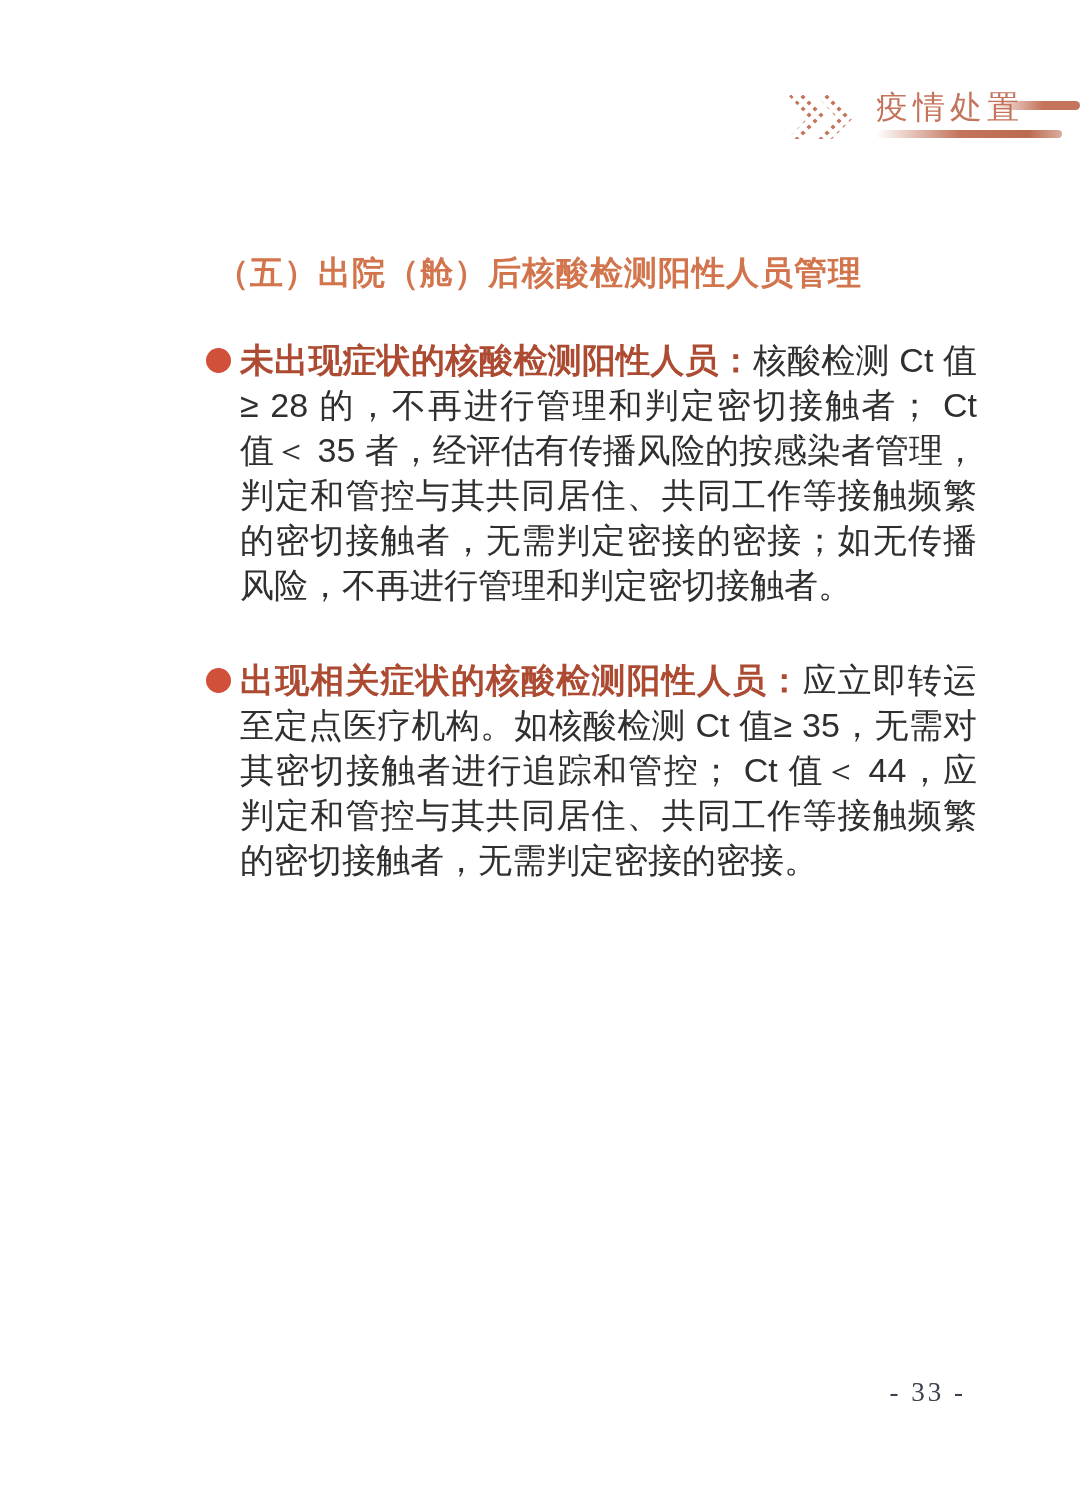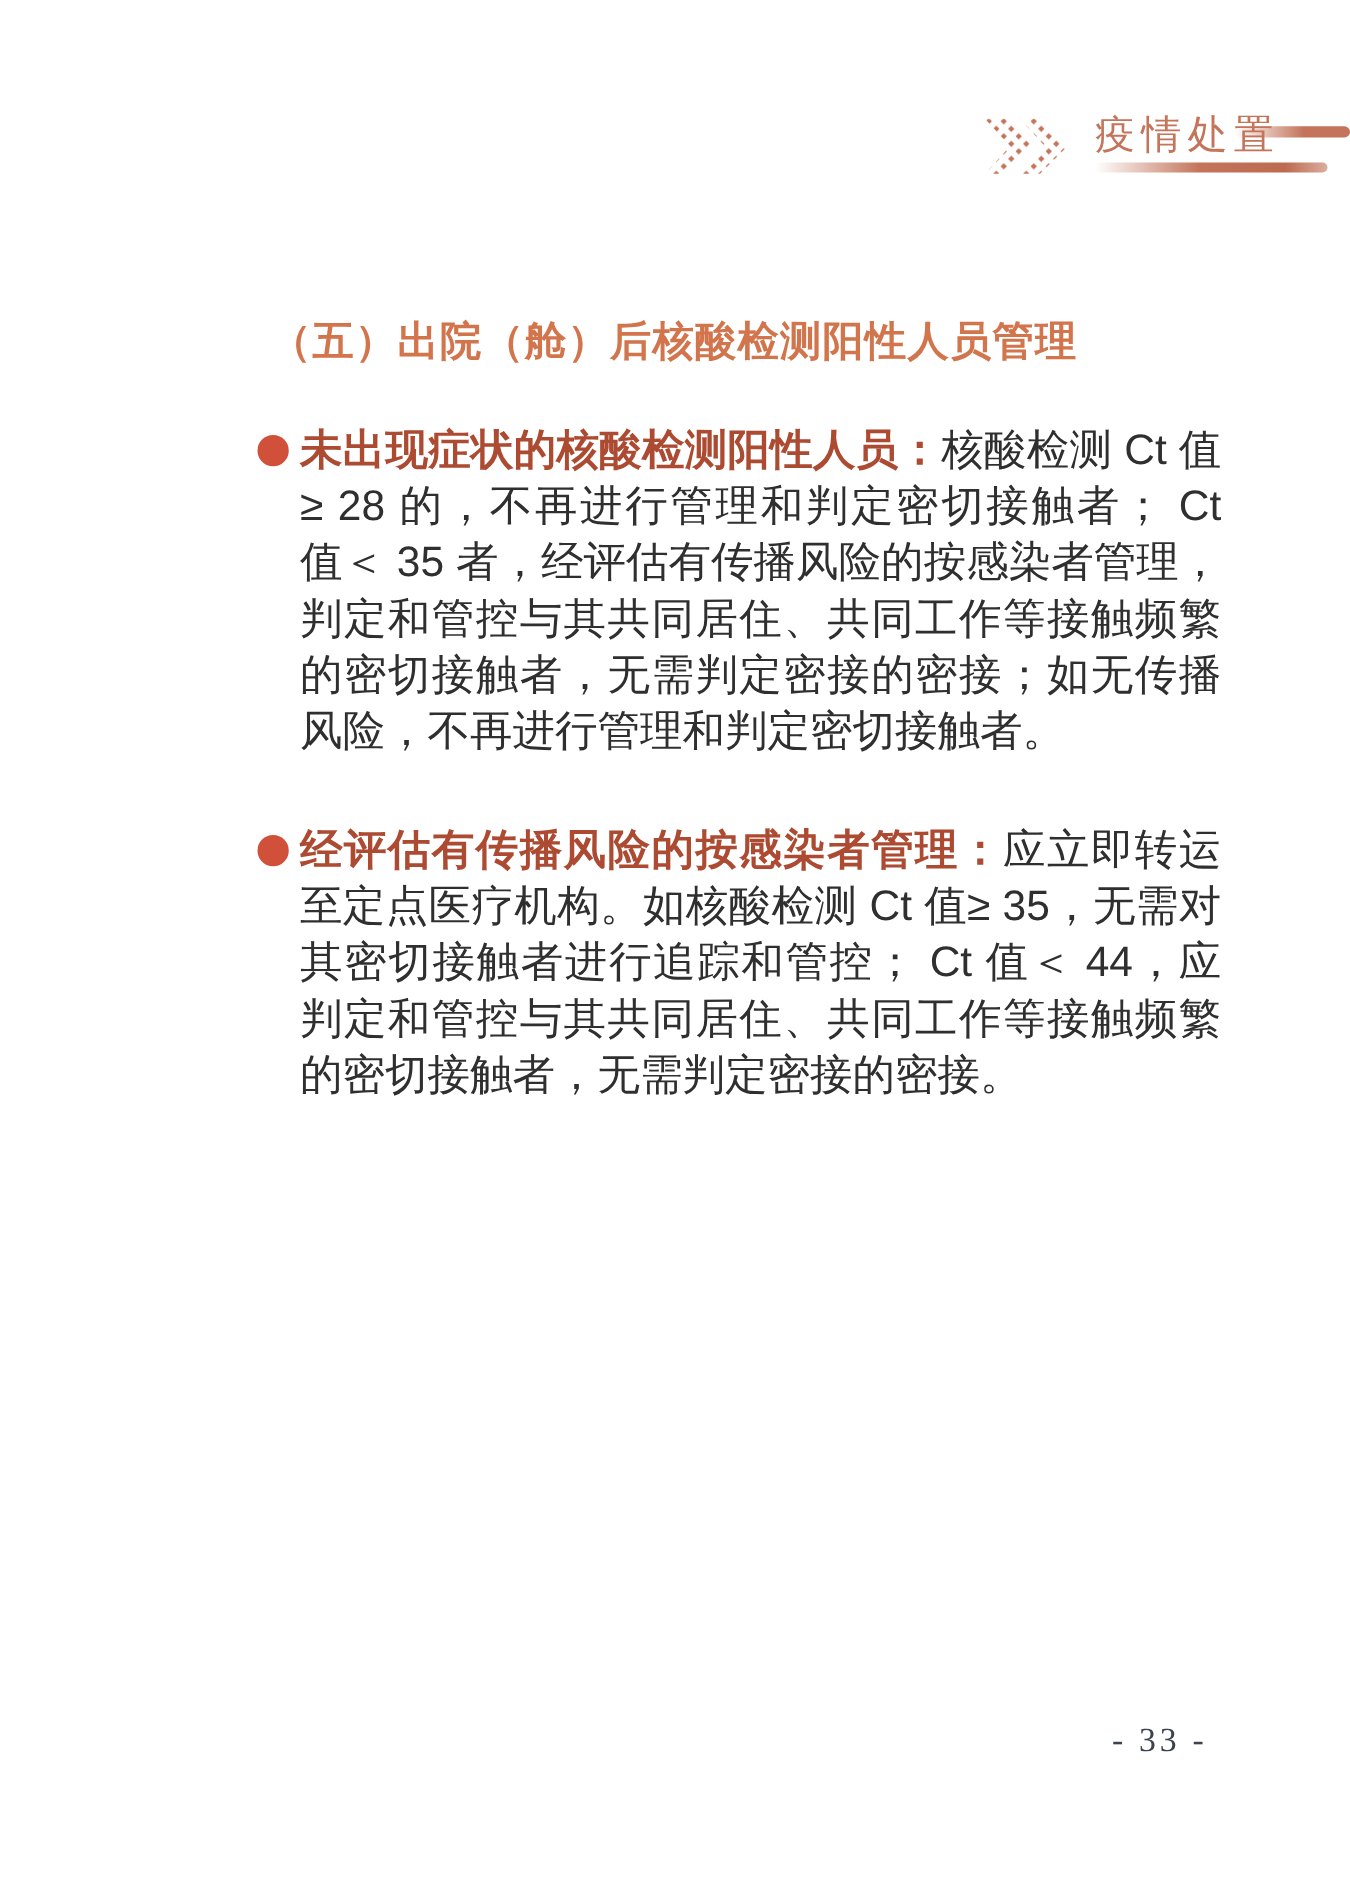--- a/index.html
+++ b/index.html
@@ -89,19 +89,19 @@
   <div class="content">
     <h2 class="section-title">（五）出院（舱）后核酸检测阳性人员管理</h2>
 
     <div class="bullet-item">
       <span class="bullet-dot"></span>
       <p class="bullet-text"><span class="bullet-lead">未出现症状的核酸检测阳性人员：</span><span>核酸检测 Ct 值≥ 28 的，不再进行管理和判定密切接触者； Ct 值＜ 35 者，经评估有传播风险的按感染者管理，判定和管控与其共同居住、共同工作等接触频繁的密切接触者，无需判定密接的密接；如无传播风险，不再进行管理和判定密切接触者。</span></p>
     </div>
 
     <div class="bullet-item">
       <span class="bullet-dot"></span>
-      <p class="bullet-text"><span class="bullet-lead">经评估有传播风险的按感染者管理：</span><span>应立即转运至定点医疗机构。如核酸检测 Ct 值≥ 35，无需对其密切接触者进行追踪和管控； Ct 值＜ 44，应判定和管控与其共同居住、共同工作等接触频繁的密切接触者，无需判定密接的密接。</span></p>
+      <p class="bullet-text"><span class="bullet-lead">出现相关症状的核酸检测阳性人员：</span><span>应立即转运至定点医疗机构。如核酸检测 Ct 值≥ 35，无需对其密切接触者进行追踪和管控； Ct 值＜ 44，应判定和管控与其共同居住、共同工作等接触频繁的密切接触者，无需判定密接的密接。</span></p>
     </div>
   </div>
 
   <div class="page-footer">- 33 -</div>
 
 </div>
 
 </body></html>

